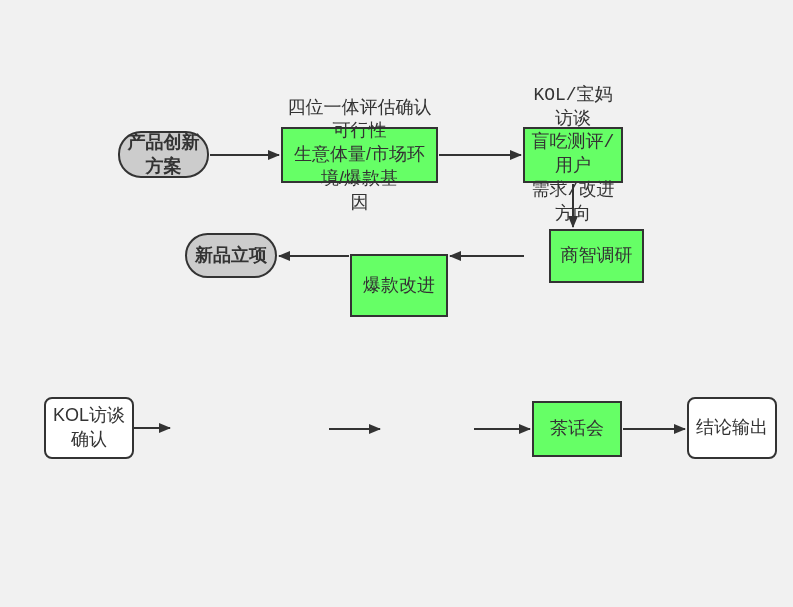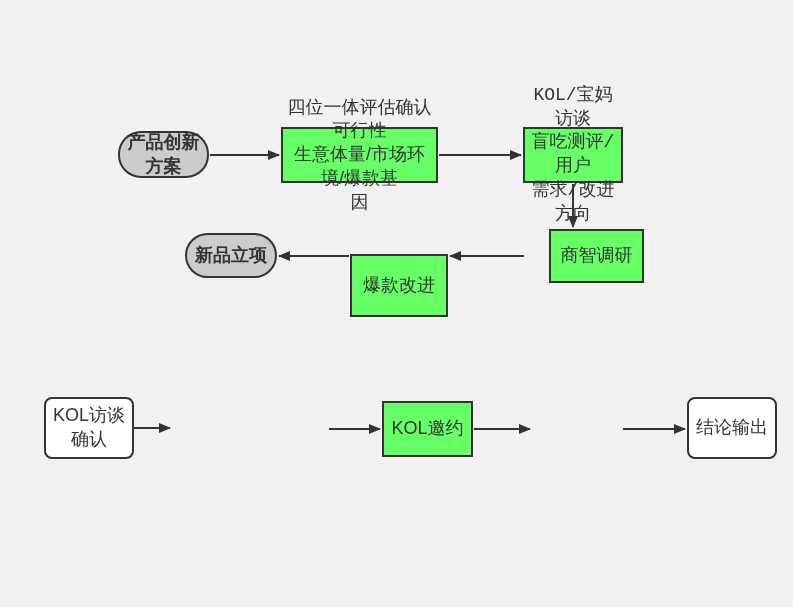--- a/index.html
+++ b/index.html
@@ -97,18 +97,18 @@
 
   <div class="node process" id="n-research">商智调研</div>
 
   <div class="node process" id="n-improve">爆款改进</div>
 
   <div class="node stadium" id="n-project">新品立项</div>
 
   <div class="node terminal" id="n-confirm">KOL访谈确认</div>
 
 
-  <div class="node process" id="n-invite">KOL邀约</div>
 
+  <div class="node process" id="n-tea">茶话会</div>
 
   <div class="node terminal" id="n-output">结论输出</div>
 
 </div>
 
 </body></html>

